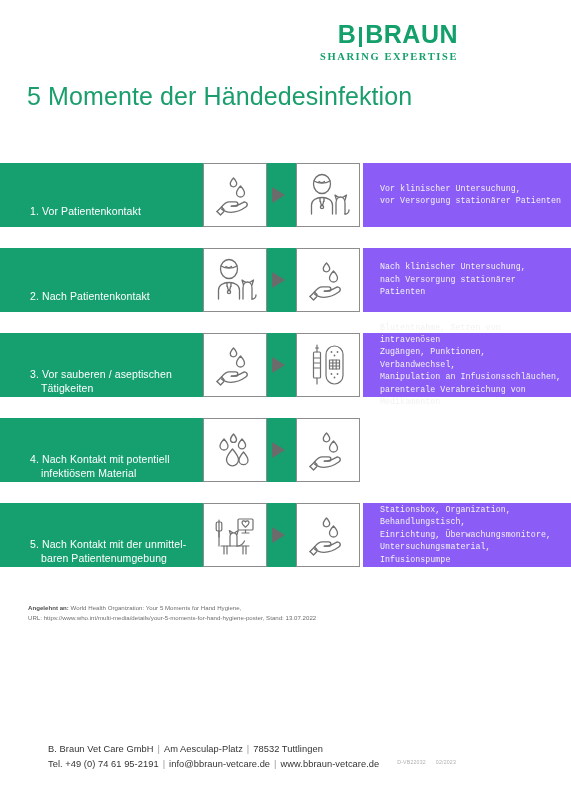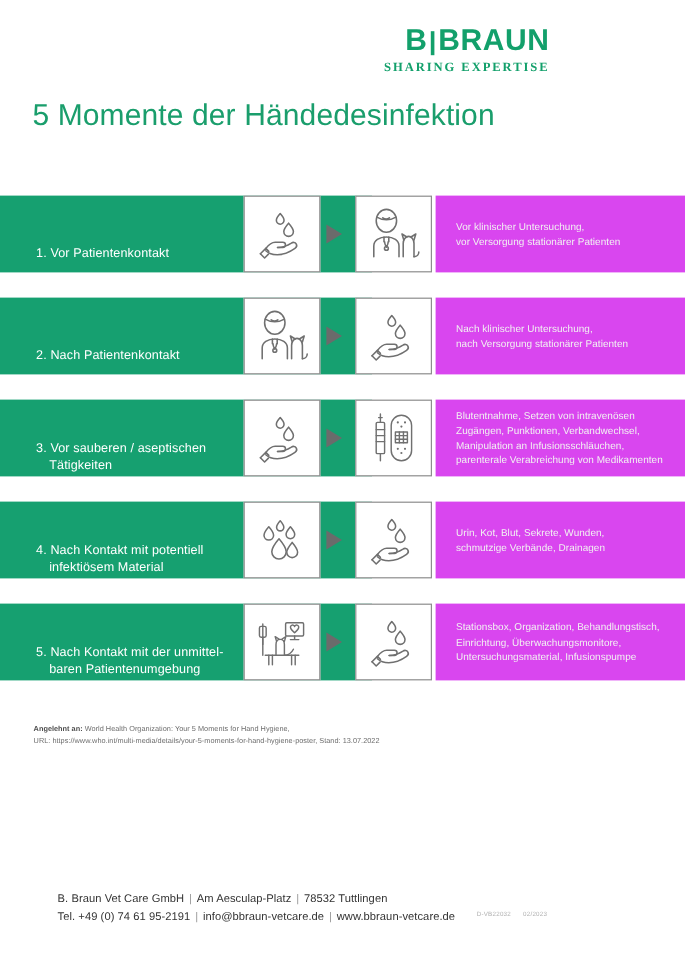--- a/index.html
+++ b/index.html
@@ -91,22 +91,22 @@
     position: absolute; left: 272px; top: 24px;
     width: 0; height: 0;
     border-top: 8px solid transparent;
     border-bottom: 8px solid transparent;
     border-left: 13px solid #6b6b6b;
   }
 
   .desc-box {
     position: absolute; left: 363px; top: 0;
     width: 208px; height: 64px;
-    background: #d946ef;
-    display: flex; align-items: center;
+    background: #8b5cf6;
+    display: flex; align-items: center; font-family: Liberation Mono, monospace;
   }
   .desc-text {
     color: #f2f2f2;
     font-size: 8.3px;
     line-height: 12.4px;
     padding-left: 17px;
     padding-right: 6px;
     letter-spacing: 0.05px;
   }
 
@@ -301,26 +301,20 @@
       <div class="icon-box second">
         <svg width="48" height="48" viewBox="0 0 48 48" fill="none" stroke="#707070" stroke-width="1.3" stroke-linecap="round" stroke-linejoin="round">
           <path d="M22.5 7c0 0-3.2 3.6-3.2 5.6a3.2 3.2 0 0 0 6.4 0C25.7 10.6 22.5 7 22.5 7z"></path>
           <path d="M29.5 15c0 0-4 4.5-4 7a4 4 0 0 0 8 0c0-2.5-4-7-4-7z"></path>
           <path d="M6 40.5l4.5-4.5 2.5 2.5"></path>
           <path d="M10.5 36c2-2.6 5-5.2 7.8-5.2h6.3c1.3 0 2.3 1 2.3 2.2s-1 2.2-2.3 2.2h-4.3"></path>
           <path d="M20.3 35.2c4.5 0 8.5-1.6 11.5-3.6 1.4-1 3.2-.7 4 .6.8 1.3.3 2.9-1 3.8-4.2 3-9.3 5.3-14.8 5.3-4.2 0-7.5-1.4-9.5-3.3"></path>
           <path d="M6 40.5l3.5 3.5 3.2-3.2"></path>
         </svg>
       </div>
-      <div class="desc-box">
-        <div class="desc-text">
-          <div>Urin, Kot, Blut, Sekrete, Wunden,</div>
-          <div>schmutzige Verbände, Drainagen</div>
-        </div>
-      </div>
     </div>
 
     <div class="row">
       <div class="row-green">
         <div class="row-label">
           <span>5.</span>
           <span>Nach Kontakt mit der unmittel-</span>
           <span class="ind">baren Patientenumgebung</span>
         </div>
       </div>

